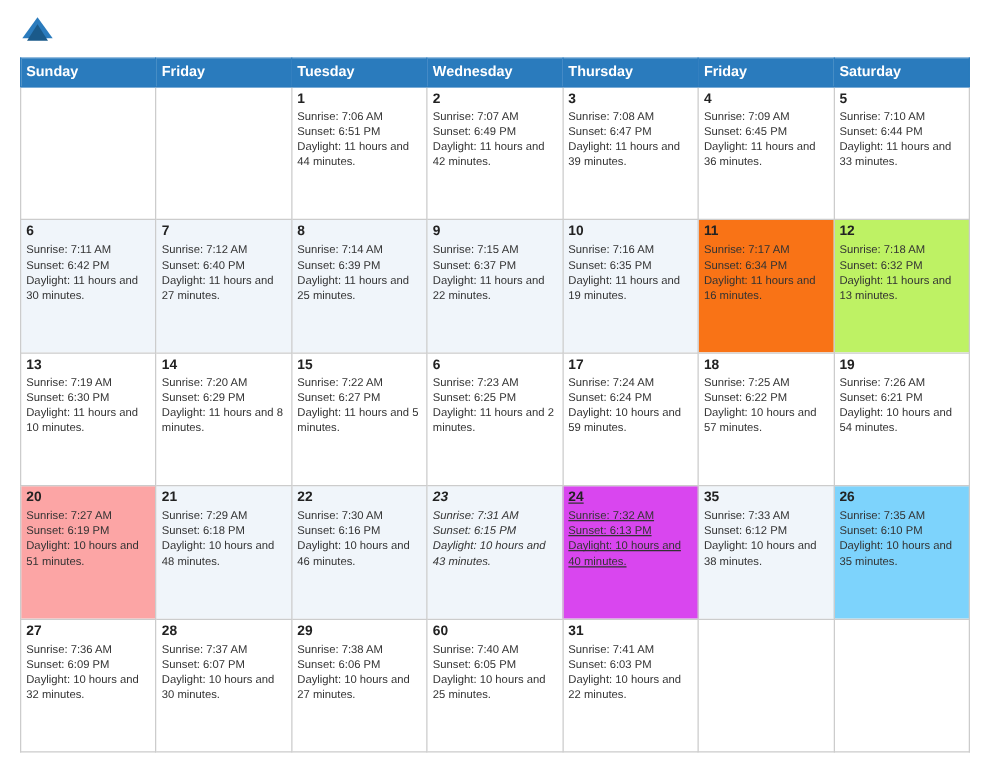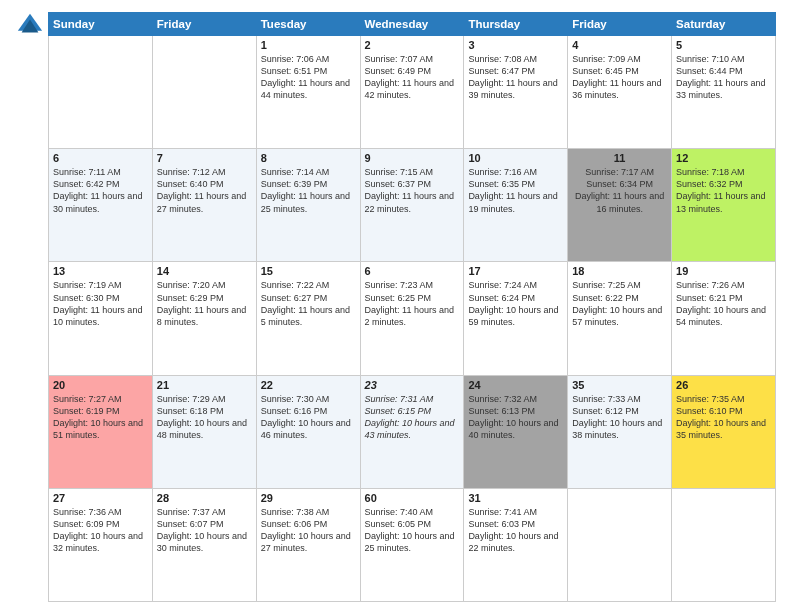--- a/index.html
+++ b/index.html
@@ -8,21 +8,21 @@
       height: 612px;
       font-family: Arial, sans-serif;
       background: #fff;
       overflow: hidden;
     }
     .page {
       width: 792px;
       height: 612px;
       padding: 12px 16px 10px 16px;
       display: flex;
-      flex-direction: row;
+      flex-direction: column;
     }
     .header {
       display: flex;
       align-items: flex-start;
       justify-content: space-between;
       margin-bottom: 6px;
     }
     .logo {
       display: flex;
       align-items: center;
@@ -170,21 +170,21 @@
             <div class="day-info">Sunrise: 7:14 AM<br>Sunset: 6:39 PM<br>Daylight: 11 hours and 25 minutes.</div>
           </td>
           <td style="background: rgb(240, 245, 250);">
             <span class="day-num">9</span>
             <div class="day-info">Sunrise: 7:15 AM<br>Sunset: 6:37 PM<br>Daylight: 11 hours and 22 minutes.</div>
           </td>
           <td style="background: rgb(240, 245, 250);">
             <span class="day-num">10</span>
             <div class="day-info">Sunrise: 7:16 AM<br>Sunset: 6:35 PM<br>Daylight: 11 hours and 19 minutes.</div>
           </td>
-          <td style="background: #a3a3a3; text-align: center;">
+          <td style="background: #f97316;">
             <span class="day-num">11</span>
             <div class="day-info">Sunrise: 7:17 AM<br>Sunset: 6:34 PM<br>Daylight: 11 hours and 16 minutes.</div>
           </td>
           <td style="background: #bef264;">
             <span class="day-num">12</span>
             <div class="day-info">Sunrise: 7:18 AM<br>Sunset: 6:32 PM<br>Daylight: 11 hours and 13 minutes.</div>
           </td>
         </tr>
         <tr>
           <td>
@@ -226,29 +226,29 @@
             <div class="day-info">Sunrise: 7:29 AM<br>Sunset: 6:18 PM<br>Daylight: 10 hours and 48 minutes.</div>
           </td>
           <td style="background: rgb(240, 245, 250); margin-top: 12px;">
             <span class="day-num">22</span>
             <div class="day-info">Sunrise: 7:30 AM<br>Sunset: 6:16 PM<br>Daylight: 10 hours and 46 minutes.</div>
           </td>
           <td style="background: rgb(240, 245, 250); font-style: italic;">
             <span class="day-num">23</span>
             <div class="day-info">Sunrise: 7:31 AM<br>Sunset: 6:15 PM<br>Daylight: 10 hours and 43 minutes.</div>
           </td>
-          <td style="background: #a3a3a3;">
+          <td style="background: #d946ef; text-decoration: underline;">
             <span class="day-num">24</span>
             <div class="day-info">Sunrise: 7:32 AM<br>Sunset: 6:13 PM<br>Daylight: 10 hours and 40 minutes.</div>
           </td>
           <td style="background: rgb(240, 245, 250);">
             <span class="day-num">35</span>
             <div class="day-info">Sunrise: 7:33 AM<br>Sunset: 6:12 PM<br>Daylight: 10 hours and 38 minutes.</div>
           </td>
-          <td style="background: #fde047;">
+          <td style="background: #7dd3fc;">
             <span class="day-num">26</span>
             <div class="day-info">Sunrise: 7:35 AM<br>Sunset: 6:10 PM<br>Daylight: 10 hours and 35 minutes.</div>
           </td>
         </tr>
         <tr>
           <td>
             <span class="day-num">27</span>
             <div class="day-info">Sunrise: 7:36 AM<br>Sunset: 6:09 PM<br>Daylight: 10 hours and 32 minutes.</div>
           </td>
           <td>

